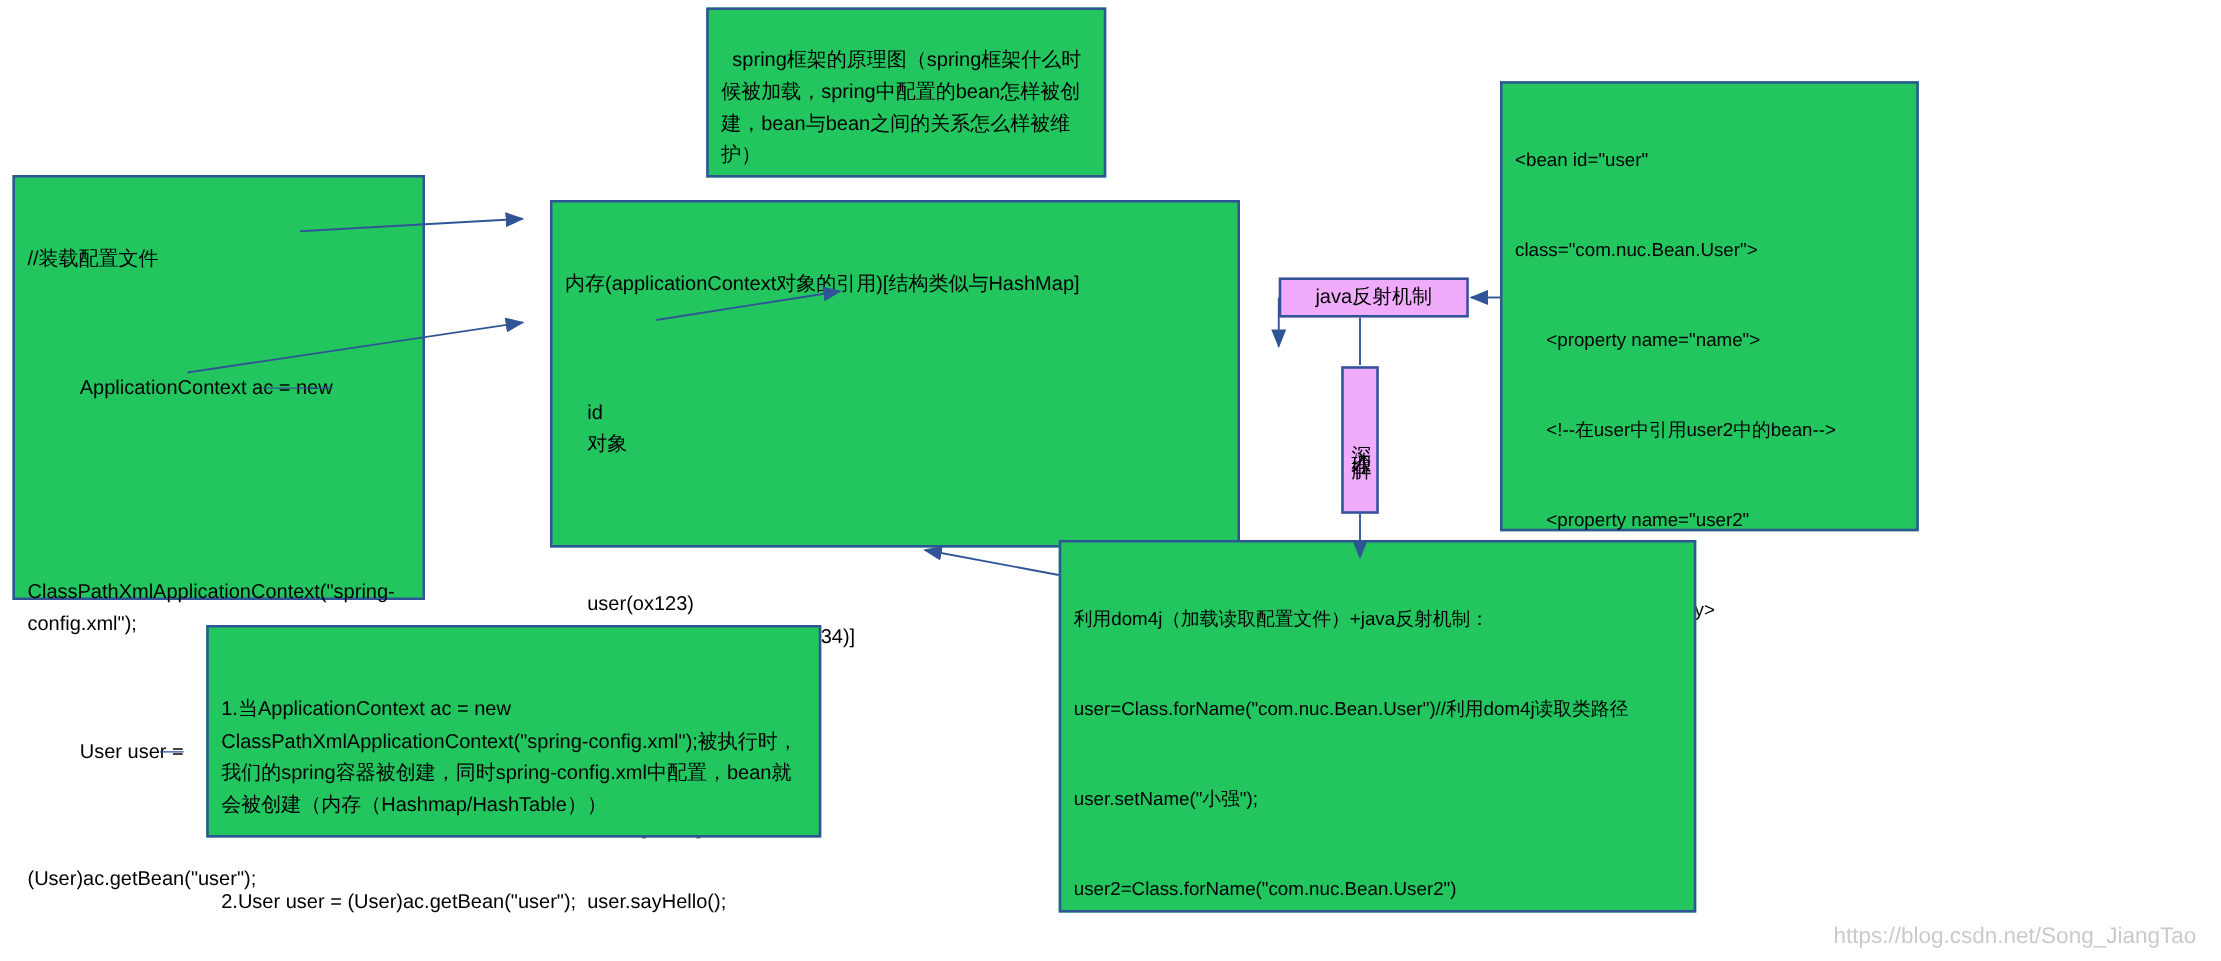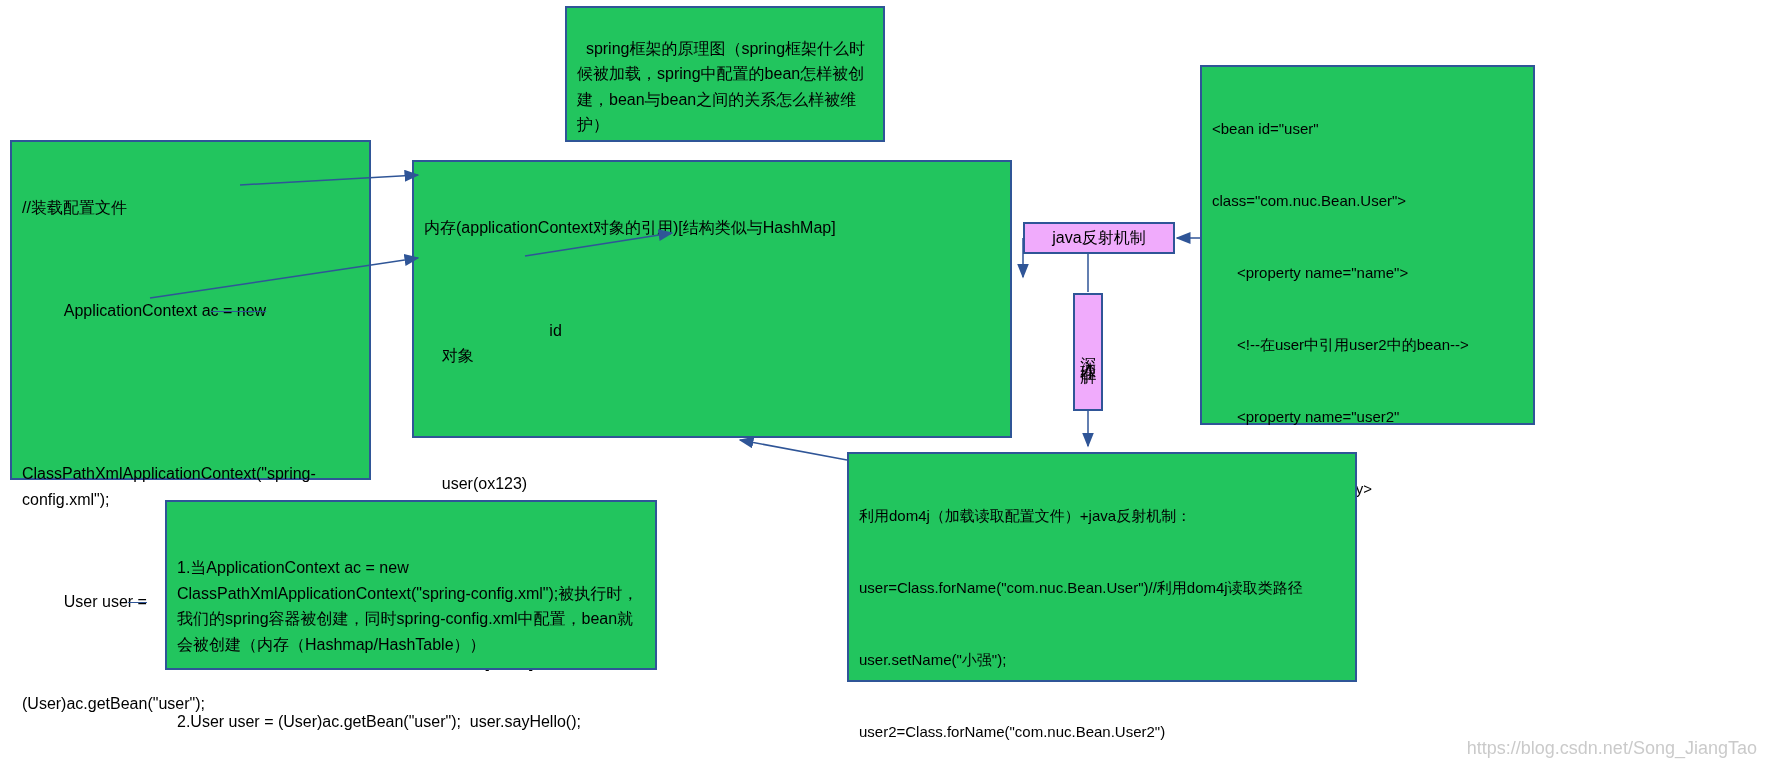--- a/index.html
+++ b/index.html
@@ -55,40 +55,40 @@
   .indent1 { padding-left: 24px; display: inline-block; text-align: center; }
   .hdr-row { display: inline-block; }
 </style>
 </head>
 <body>
 
 <div class="box" style="left:565px; top:6px; width:320px;">
   <span>spring框架的原理图（spring框架什么时候被加载，spring中配置的bean怎样被创建，bean与bean之间的关系怎么样被维护）</span>
 </div>
 
-<div class="box" style="left:10px; top:140px; width:361px; height:340px;">
+<div class="box" style="left:10px; top:140px; width:330px; height:340px;">
   <div>//装载配置文件</div>
   <div>
     <span class="indent1"><span>ApplicationContext a</span><span class="strike">c = new</span></span>
   </div>
   <div style="height:10px;"></div>
   <div>ClassPathXmlApplicationContext("spring-config.xml");</div>
   <div>
     <span class="indent1"><span>User use</span><span class="strike">r =</span></span>
   </div>
   <div>(User)ac.getBean("user");</div>
   
   
   
 </div>
 
-<div class="box" style="left:412px; top:160px; width:600px; height:278px;">
+<div class="box" style="left:440px; top:160px; width:552px; height:278px;">
   <div>内存(applicationContext对象的引用)[结构类似与HashMap]</div>
   <div>
-    <span class="hdr-row" style="width:120px;text-align:right;">id</span>
+    <span class="hdr-row" style="width:120px;">id</span>
     <span class="hdr-row">对象</span>
   </div>
   <div>
     <span class="hdr-row" style="width:120px;">user(ox123)</span>
     <span class="hdr-row">User[name，sayHello(ox234)]</span>
   </div>
   <div>
     <span class="hdr-row" style="width:120px;">user2(ox234)</span>
     <span class="hdr-row">User2[name]</span>
   </div>
@@ -114,21 +114,21 @@
   
   
   
 </div>
 
 <div class="box" style="left:165px; top:500px; width:492px; height:170px;">
   <div>1.当ApplicationContext ac = new ClassPathXmlApplicationContext("spring-config.xml");被执行时，我们的spring容器被创建，同时spring-config.xml中配置，bean就会被创建（内存（Hashmap/HashTable））</div>
   <div>2.User user = (User)ac.getBean("user");  user.sayHello();</div>
 </div>
 
-<div class="box" style="left:847px; top:452px; width:510px; height:230px; font-size:15px;">
+<div class="box" style="left:847px; top:432px; width:510px; height:298px; font-size:15px;">
   <div>利用dom4j（加载读取配置文件）+java反射机制：</div>
   <div>user=Class.forName("com.nuc.Bean.User")//利用dom4j读取类路径</div>
   <div>user.setName("小强");</div>
   <div>user2=Class.forName("com.nuc.Bean.User2")</div>
   
   
   
   
 </div>
 

